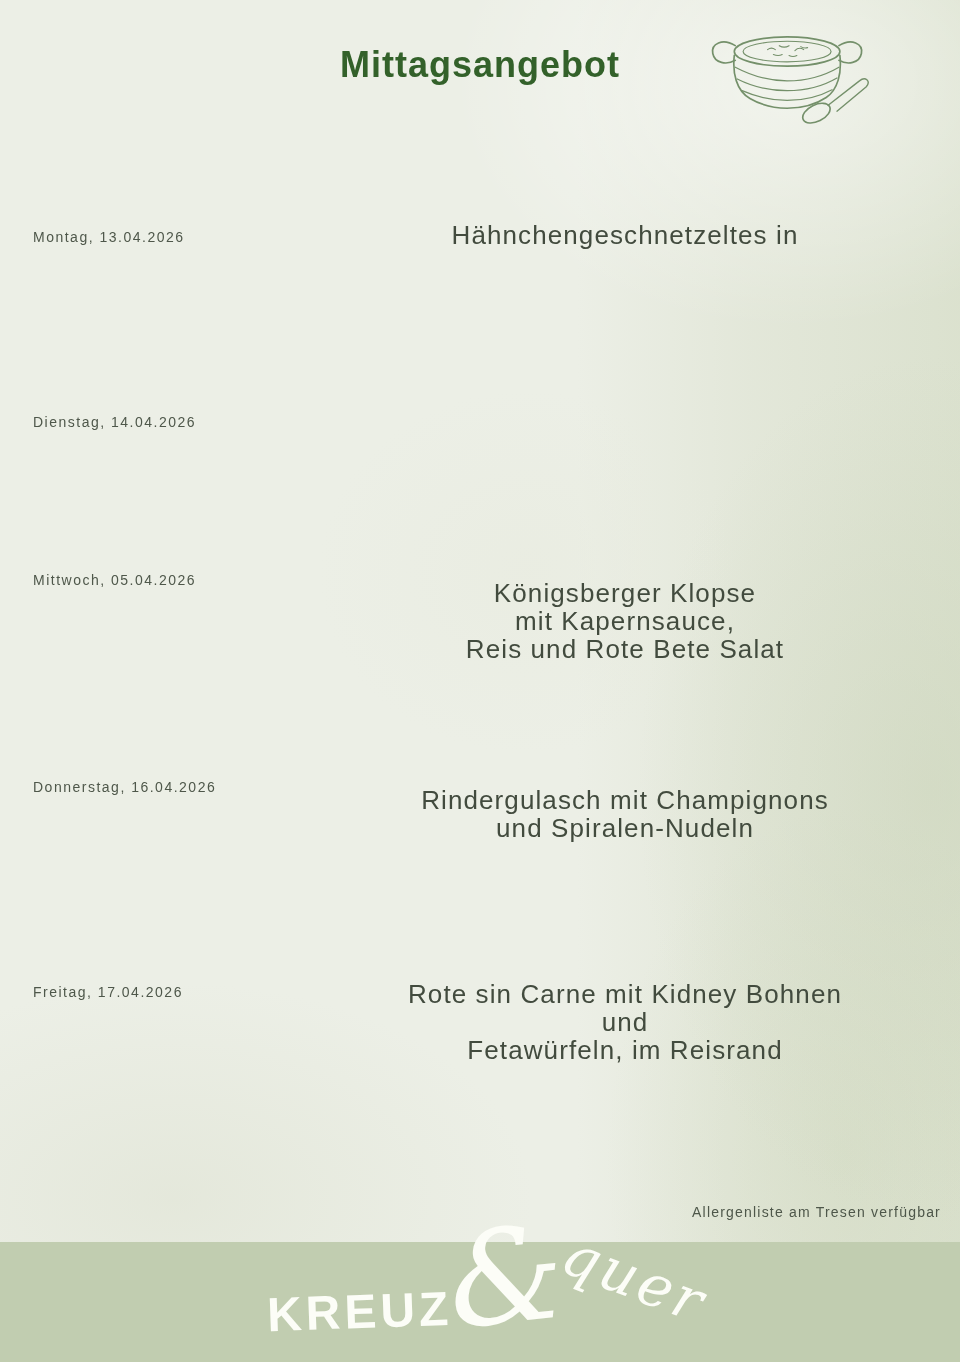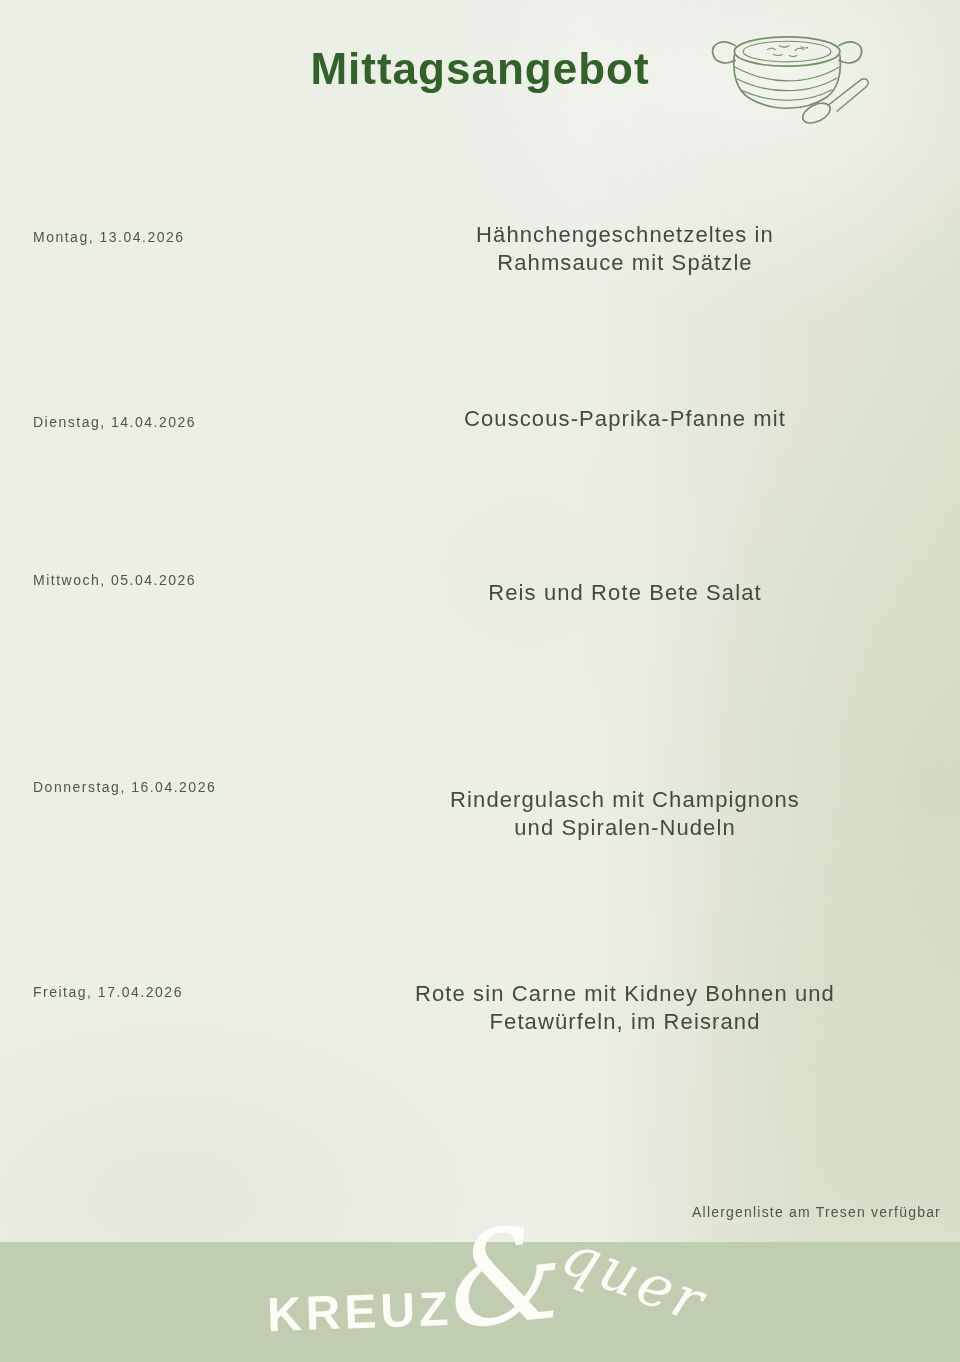--- a/index.html
+++ b/index.html
@@ -10,33 +10,33 @@
     background-image:
       radial-gradient(ellipse 520px 380px at 82% 6%, rgba(255,255,255,0.55), transparent 65%),
       radial-gradient(ellipse 420px 620px at 97% 58%, rgba(203,212,186,0.50), transparent 70%),
       radial-gradient(ellipse 340px 500px at 88% 85%, rgba(206,215,188,0.45), transparent 70%),
       radial-gradient(ellipse 500px 300px at 18% 88%, rgba(222,226,210,0.55), transparent 72%),
       radial-gradient(ellipse 300px 260px at 55% 42%, rgba(232,235,223,0.6), transparent 70%),
       linear-gradient(90deg, rgba(222,227,212,0) 60%, rgba(216,222,202,0.45) 78%, rgba(210,218,194,0.65) 100%);
   }
   .page-title{
     position:absolute;left:0;right:0;top:44px;text-align:center;
-    font-size:44px;font-weight:bold;letter-spacing:1px;
+    font-size:36px;font-weight:bold;letter-spacing:1px;
     color:var(--title-green,#33612a);
   }
   .soup-icon{position:absolute;left:703px;top:26px;width:176px;height:98px;color:var(--illustration-green,#74906a);}
   .soup-icon svg{width:100%;height:100%;}
   .entry{position:absolute;left:0;width:960px;}
   .day-date{
     position:absolute;left:33px;top:0;white-space:nowrap;
     font-size:14px;letter-spacing:1.5px;color:var(--date-gray-green,#4e574a);
   }
   .dish{
     position:absolute;left:390px;width:470px;text-align:center;
-    font-size:22px;letter-spacing:1.1px;line-height:28px;color:var(--text-dark,#424b3e);
+    font-size:26px;letter-spacing:1.1px;line-height:28px;color:var(--text-dark,#424b3e);
   }
   .e1{top:229px}.e1 .dish{top:-8px}
   .e2{top:414px}.e2 .dish{top:-9px}
   .e3{top:572px}.e3 .dish{top:7px}
   .e4{top:779px}.e4 .dish{top:7px}
   .e5{top:984px}.e5 .dish{top:-4px}
   .allergen-note{
     position:absolute;right:19px;top:1204px;white-space:nowrap;
     font-size:14px;letter-spacing:1.2px;color:var(--date-gray-green,#4e574a);
   }
@@ -79,34 +79,34 @@
     <path d="M139,20 C152,12 164,18 162,28 C160,38 148,40 139,35"></path>
     <ellipse cx="116" cy="89" rx="15" ry="8.5" transform="rotate(-26 116 89)"></ellipse>
     <path d="M128,81 L160,56 C166,51 172,56 167,62 L137,87" stroke-width="1.4"></path>
   </svg>
 </div>
 
 <div class="entry e1">
   <div class="day-date">Montag, 13.04.2026</div>
   <div class="dish">
     <div>Hähnchengeschnetzeltes in</div>
-    <div>Rahmsauce mit Spätzle</div>
   </div>
 </div>
 
 <div class="entry e2">
   <div class="day-date">Dienstag, 14.04.2026</div>
   <div class="dish">
-    <div>Couscous-Paprika-Pfanne mit</div>
   </div>
 </div>
 
 <div class="entry e3">
   <div class="day-date">Mittwoch, 05.04.2026</div>
   <div class="dish">
+    <div>Königsberger Klopse</div>
+    <div>mit Kapernsauce,</div>
     <div>Reis und Rote Bete Salat</div>
   </div>
 </div>
 
 <div class="entry e4">
   <div class="day-date">Donnerstag, 16.04.2026</div>
   <div class="dish">
     <div>Rindergulasch mit Champignons</div>
     <div>und Spiralen-Nudeln</div>
   </div>

